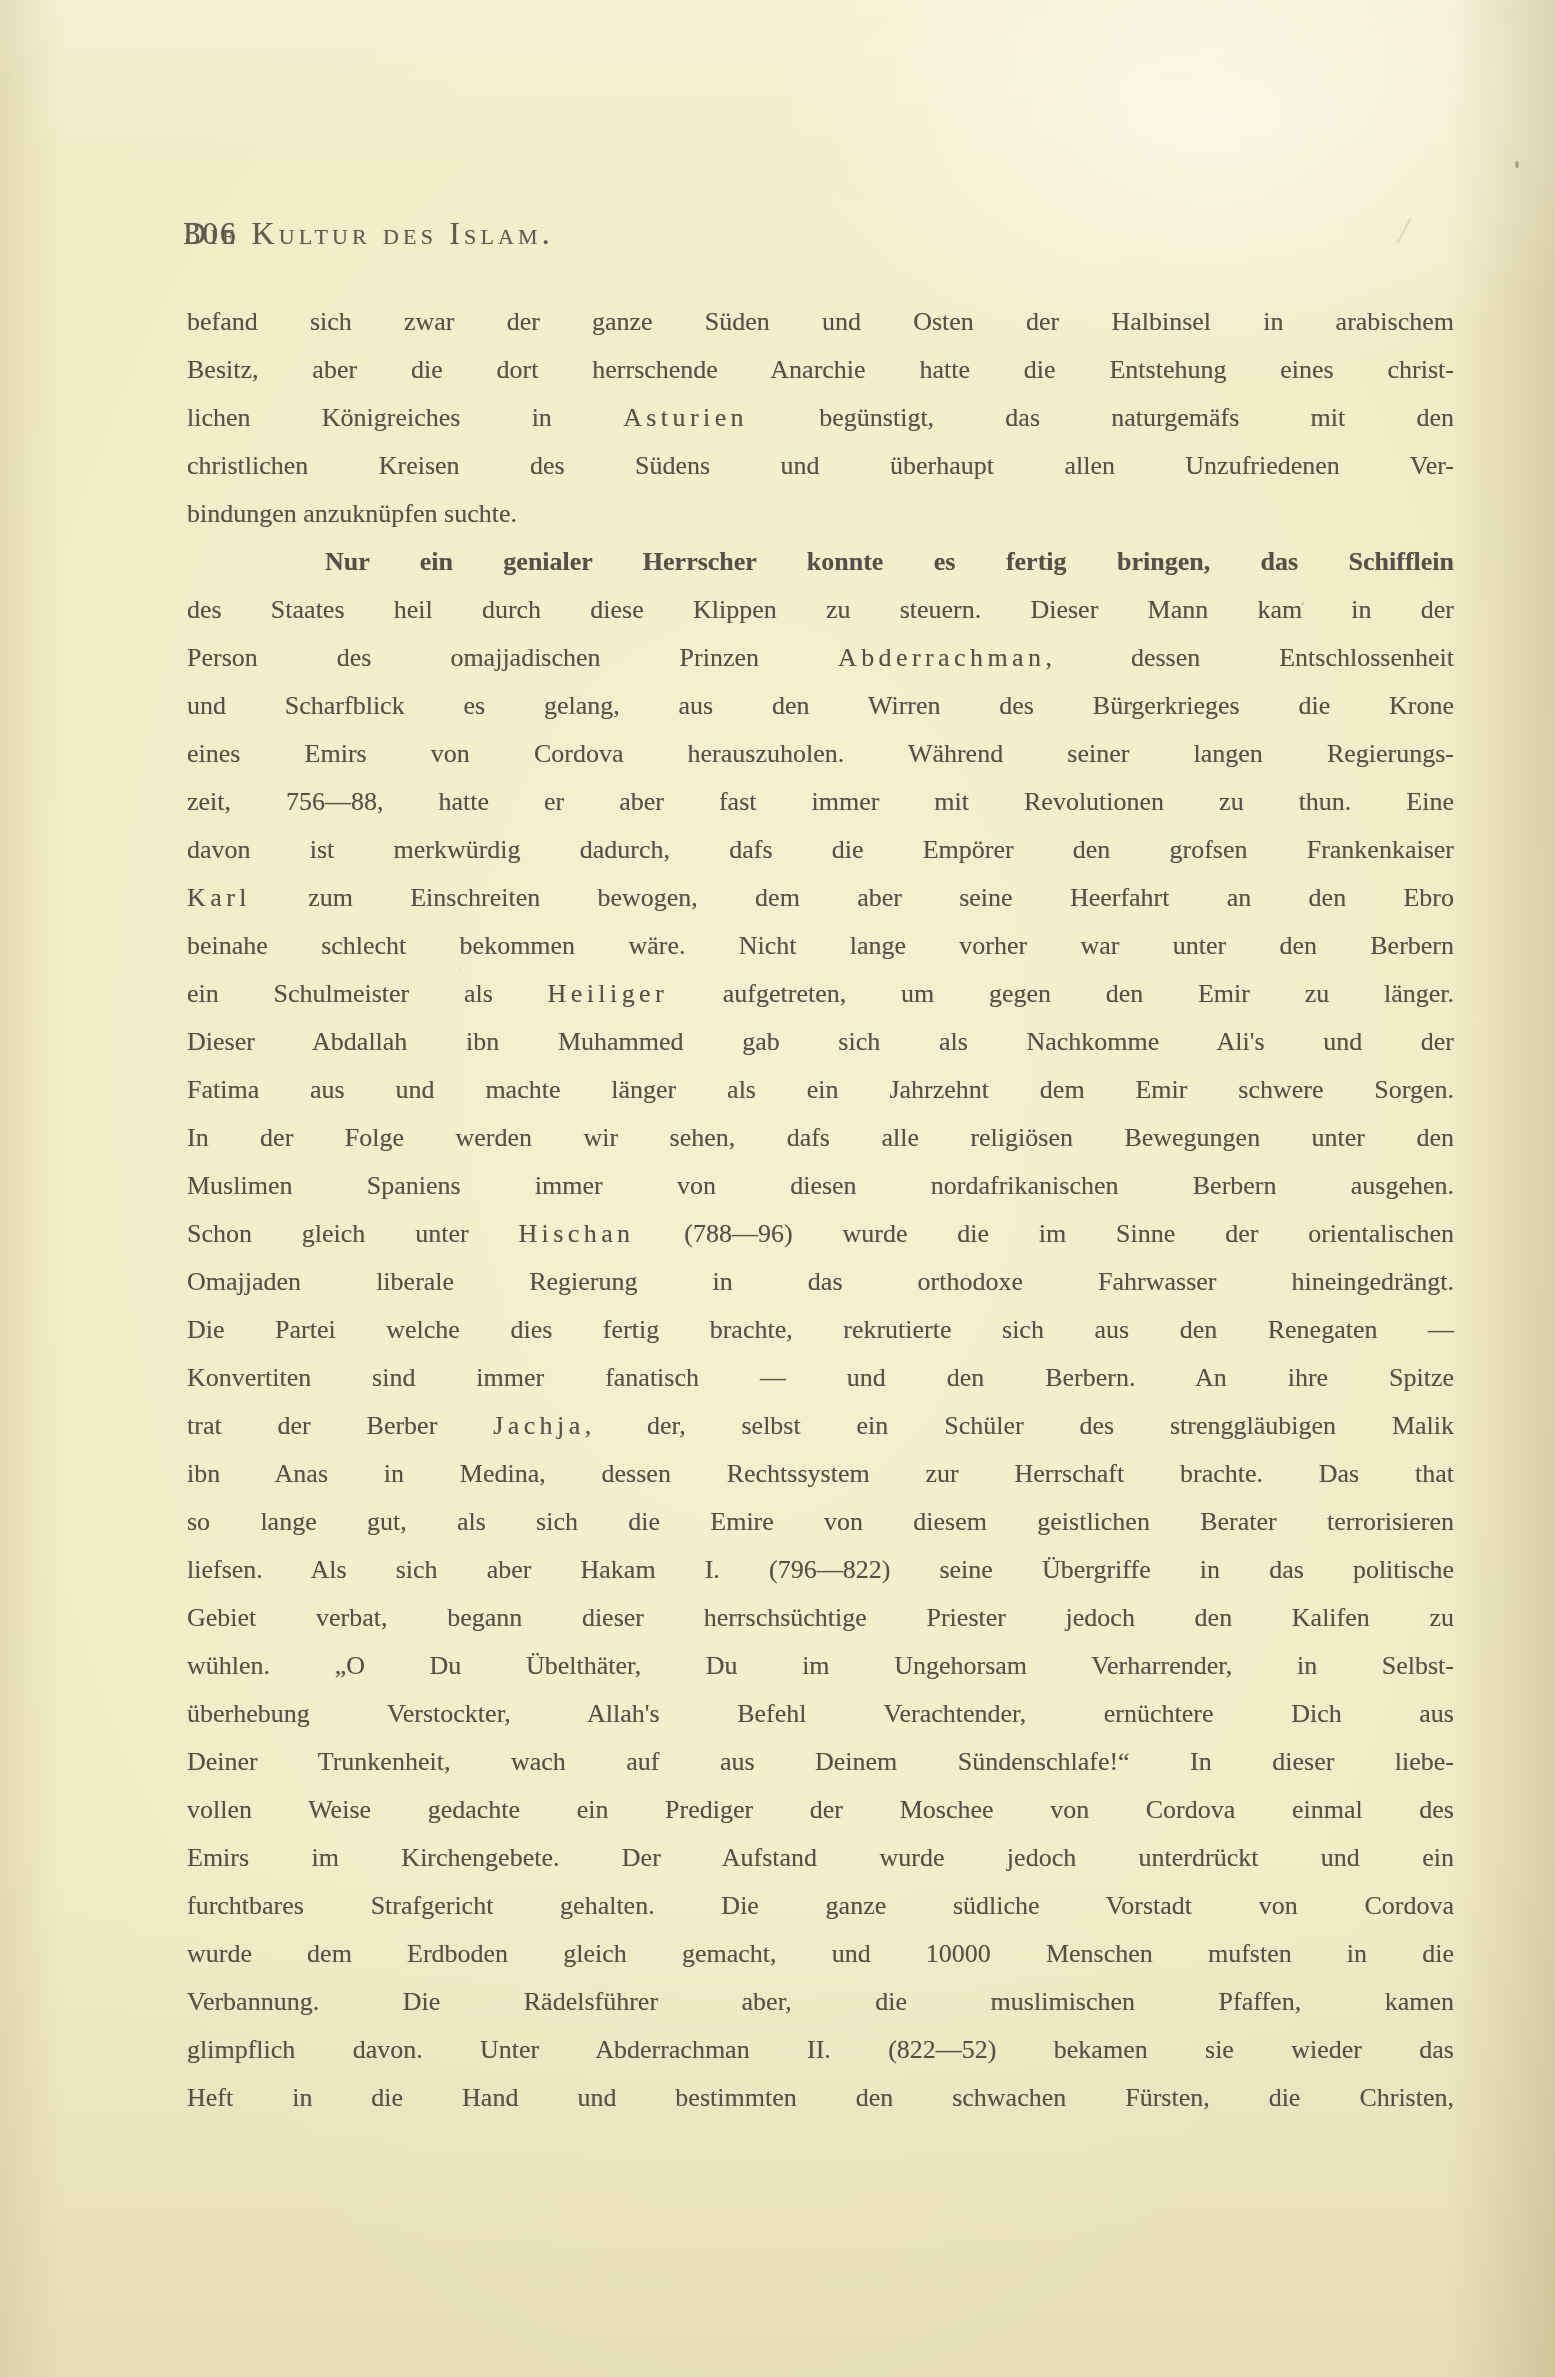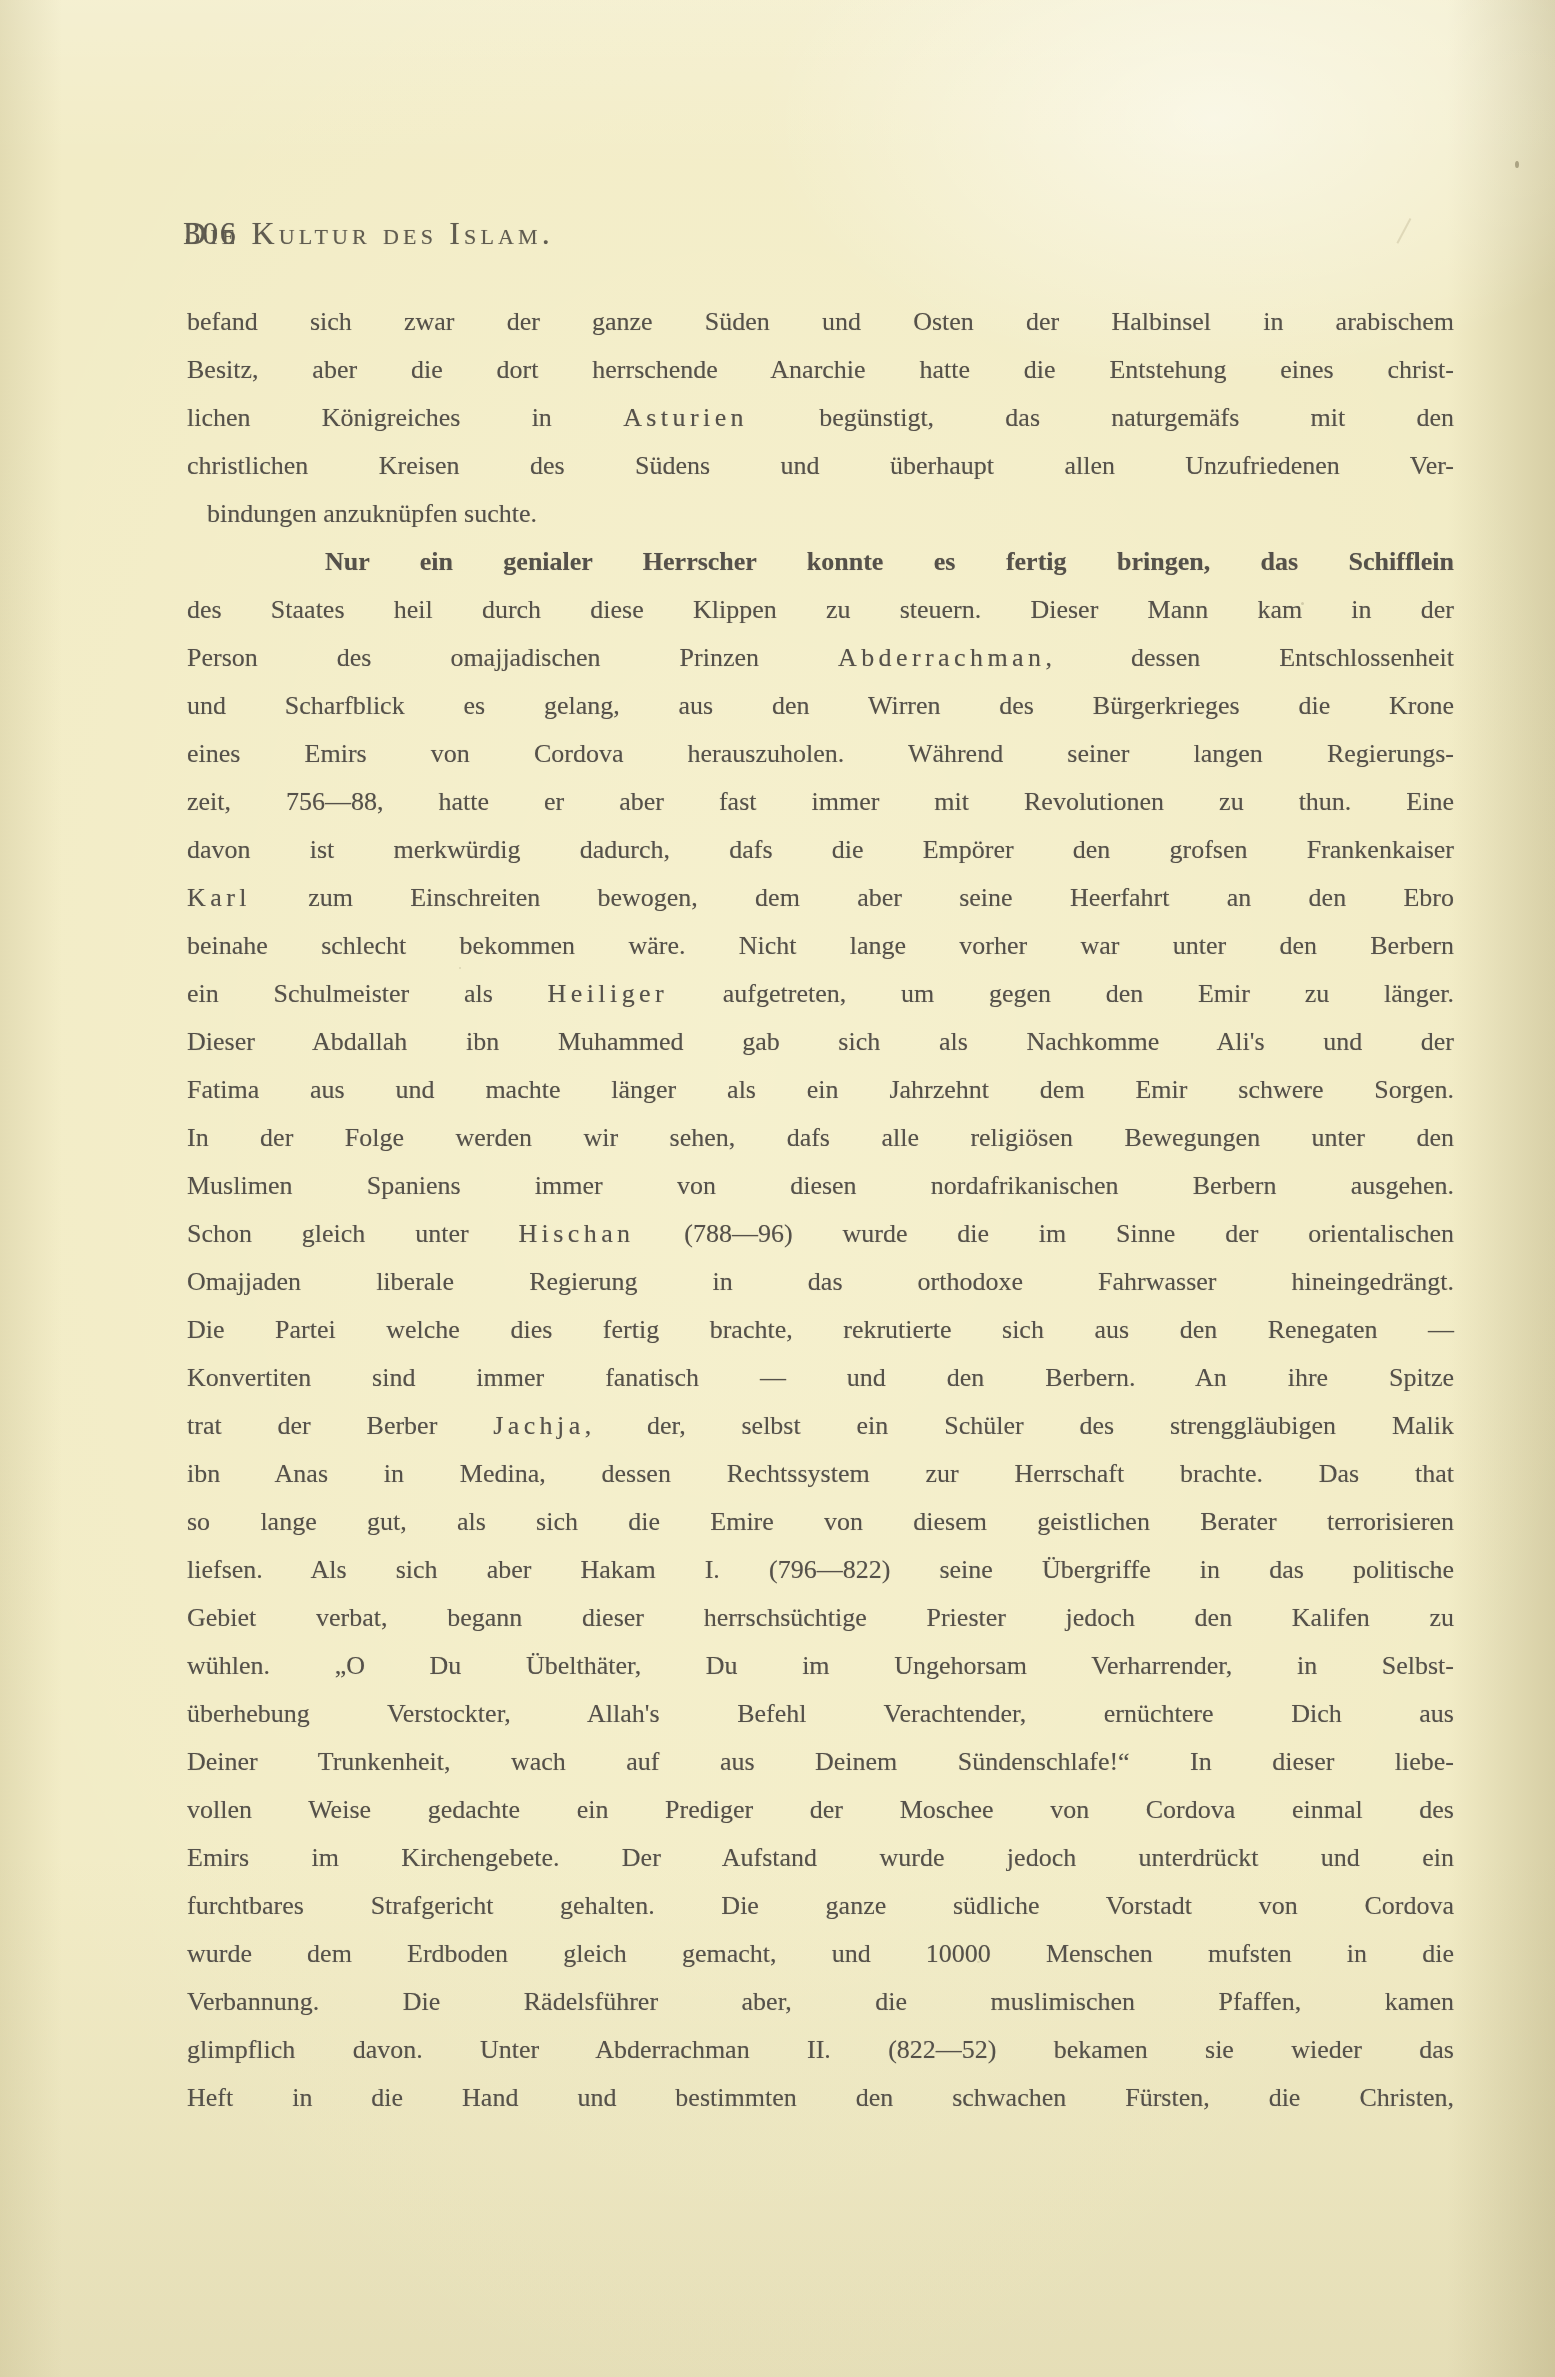--- a/index.html
+++ b/index.html
@@ -35,21 +35,21 @@
   .body{
     position:absolute;left:187px;top:298px;width:1267px;
     font-size:26px;line-height:48px;
     text-shadow:0 0 0.8px rgba(86,82,74,.38);
   }
   .line{
     text-align:justify;
     text-align-last:justify;
     white-space:normal;
   }
-  .line.short{text-align-last:left;margin-left:20px;}
+  .line.short{text-align-last:left;}
   .line.indent{padding-left:138px;font-weight:bold;}
   .sperr{letter-spacing:0.17em;}
   .speck{position:absolute;border-radius:50%;background:rgba(100,90,60,.45);}
   .mark{position:absolute;background:rgba(120,104,66,.38);}
 </style>
 </head>
 <body>
 
 <div id="page">
 

